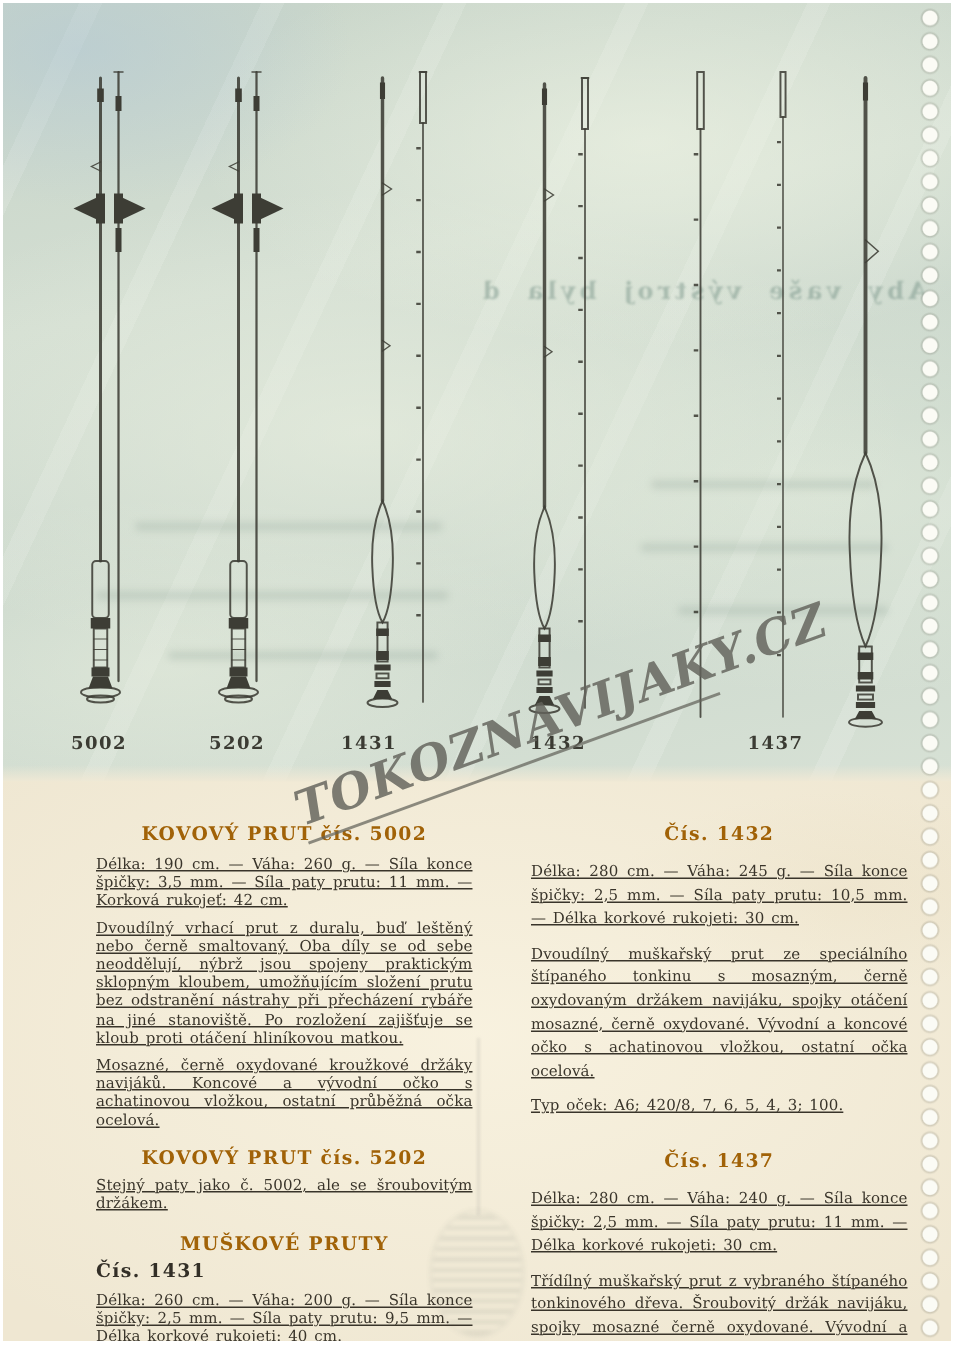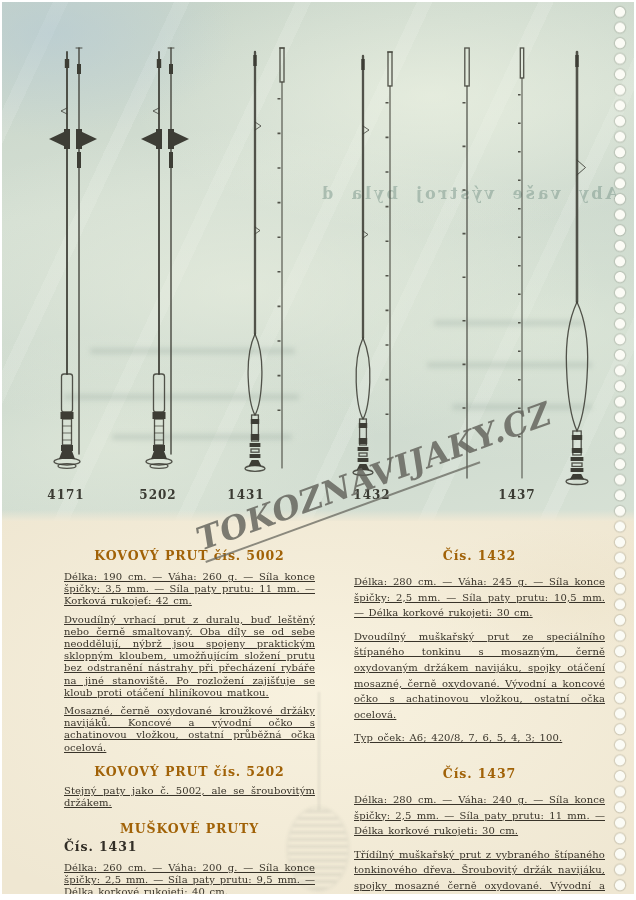--- a/index.html
+++ b/index.html
@@ -173,21 +173,21 @@
         <rect x="569.8" y="446" width="10.4" height="5" fill="#3d3d35" stroke="none"></rect>
         <rect x="568.6" y="455" width="12.8" height="4" fill="#3d3d35" stroke="none"></rect>
         <rect x="570" y="461" width="10" height="3.4"></rect>
         <rect x="568.6" y="466" width="12.8" height="4" fill="#3d3d35" stroke="none"></rect>
         <path d="M570.8 472 L567.8 477.5 H582.2 L579.2 472 Z" fill="#3d3d35" stroke="none"></path>
         <ellipse cx="575" cy="479.5" rx="11" ry="3"></ellipse>
       </g>
     </g>
   </svg>
 
-  <span class="rod-label" style="left:64px;">4171</span>
+  <span class="rod-label" style="left:64px;">5002</span>
   <span class="rod-label" style="left:156px;">5202</span>
   <span class="rod-label" style="left:244px;">1431</span>
   <span class="rod-label" style="left:370px;">1432</span>
   <span class="rod-label" style="left:515px;">1437</span>
 
   <div class="watermark">TOKOZNAVIJAKY.CZ</div>
 
   <div class="col col-left">
     <h2 class="h-main">KOVOVÝ PRUT čís. 5002</h2>
     <p class="mt-specs">Délka: 190 cm. — Váha: 260 g. — Síla konce špičky: 3,5 mm. — Síla paty prutu: 11 mm. — Korková rukojeť: 42 cm.</p>

